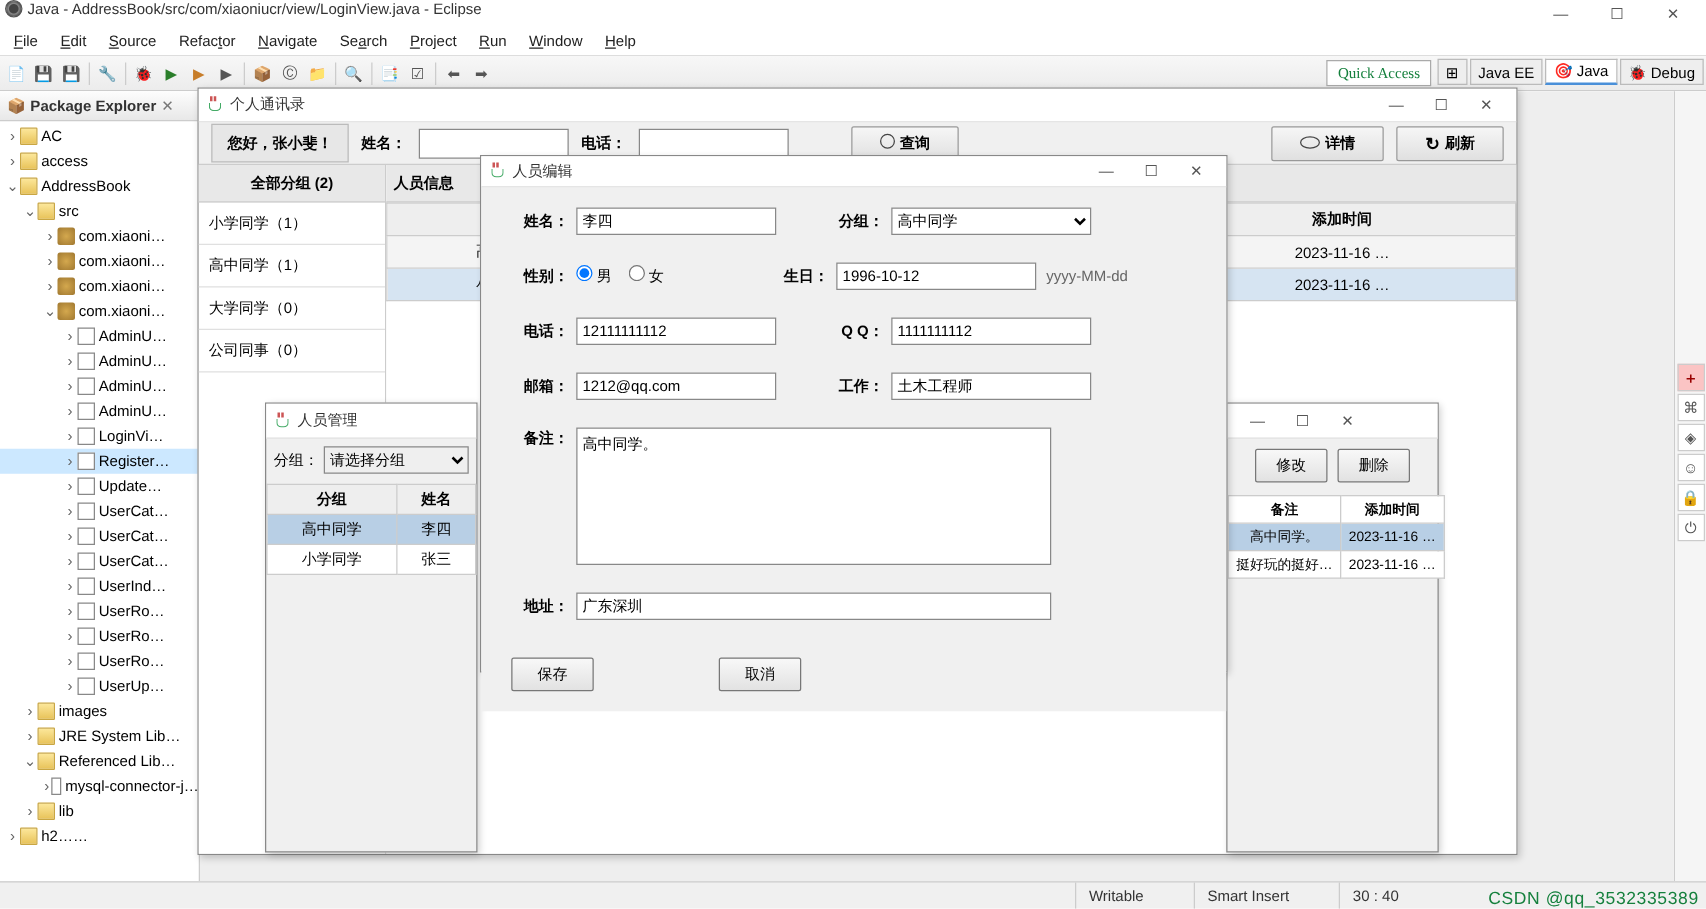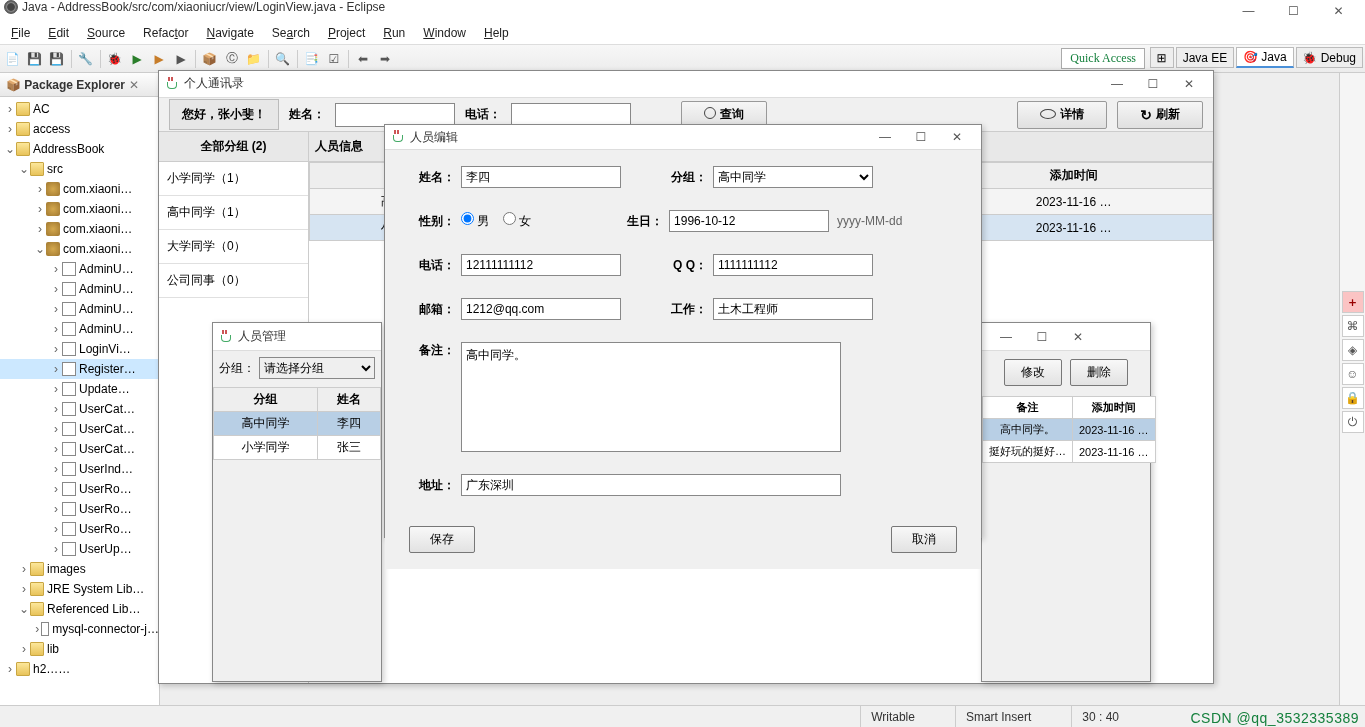--- a/index.html
+++ b/index.html
@@ -88,21 +88,21 @@
 
 
 .personedit{left:384px;top:124px;width:598px;height:414px;z-index:10;}
 .pe-body{padding:16px 24px;background:#f0f0f0;flex:1;}
 .pe-row{display:flex;align-items:center;margin-bottom:22px;}
 .pe-lbl{width:46px;text-align:right;font-weight:bold;margin-right:6px;}
 .pe-lbl.r{margin-left:40px;}
 .pe-inp{border:1px solid #888;height:22px;width:160px;padding:0 4px;background:#fff;}
 .pe-sel{border:1px solid #888;height:22px;width:160px;background:#fff;}
 .pe-ta{border:1px solid #888;width:380px;height:110px;padding:4px;background:#fff;resize:none;}
-.pe-btns{display:flex;justify-content:space-between;gap:100px;margin-top:30px;}
+.pe-btns{display:flex;justify-content:flex-start;gap:100px;margin-top:30px;}
 .pe-btn{padding:4px 20px;border:1px solid #777;background:linear-gradient(#f8f8f8,#e2e2e2);border-radius:2px;}
 .pe-hint{color:#666;margin-left:8px;}
 
 
 .modwin{left:981px;top:322px;width:170px;height:360px;}
 .mod-btns{padding:8px;display:flex;justify-content:center;gap:8px;}
 .mod-btn{padding:4px 16px;border:1px solid #777;background:linear-gradient(#f8f8f8,#e2e2e2);border-radius:2px;}
 .mod-table th,.mod-table td{border:1px solid #ccc;padding:3px 6px;text-align:center;background:#fff;font-size:11px;white-space:nowrap;overflow:hidden;}
 
 .watermark{position:absolute;right:6px;bottom:1px;color:#15803d;font-size:14px;letter-spacing:.5px;pointer-events:none;}

